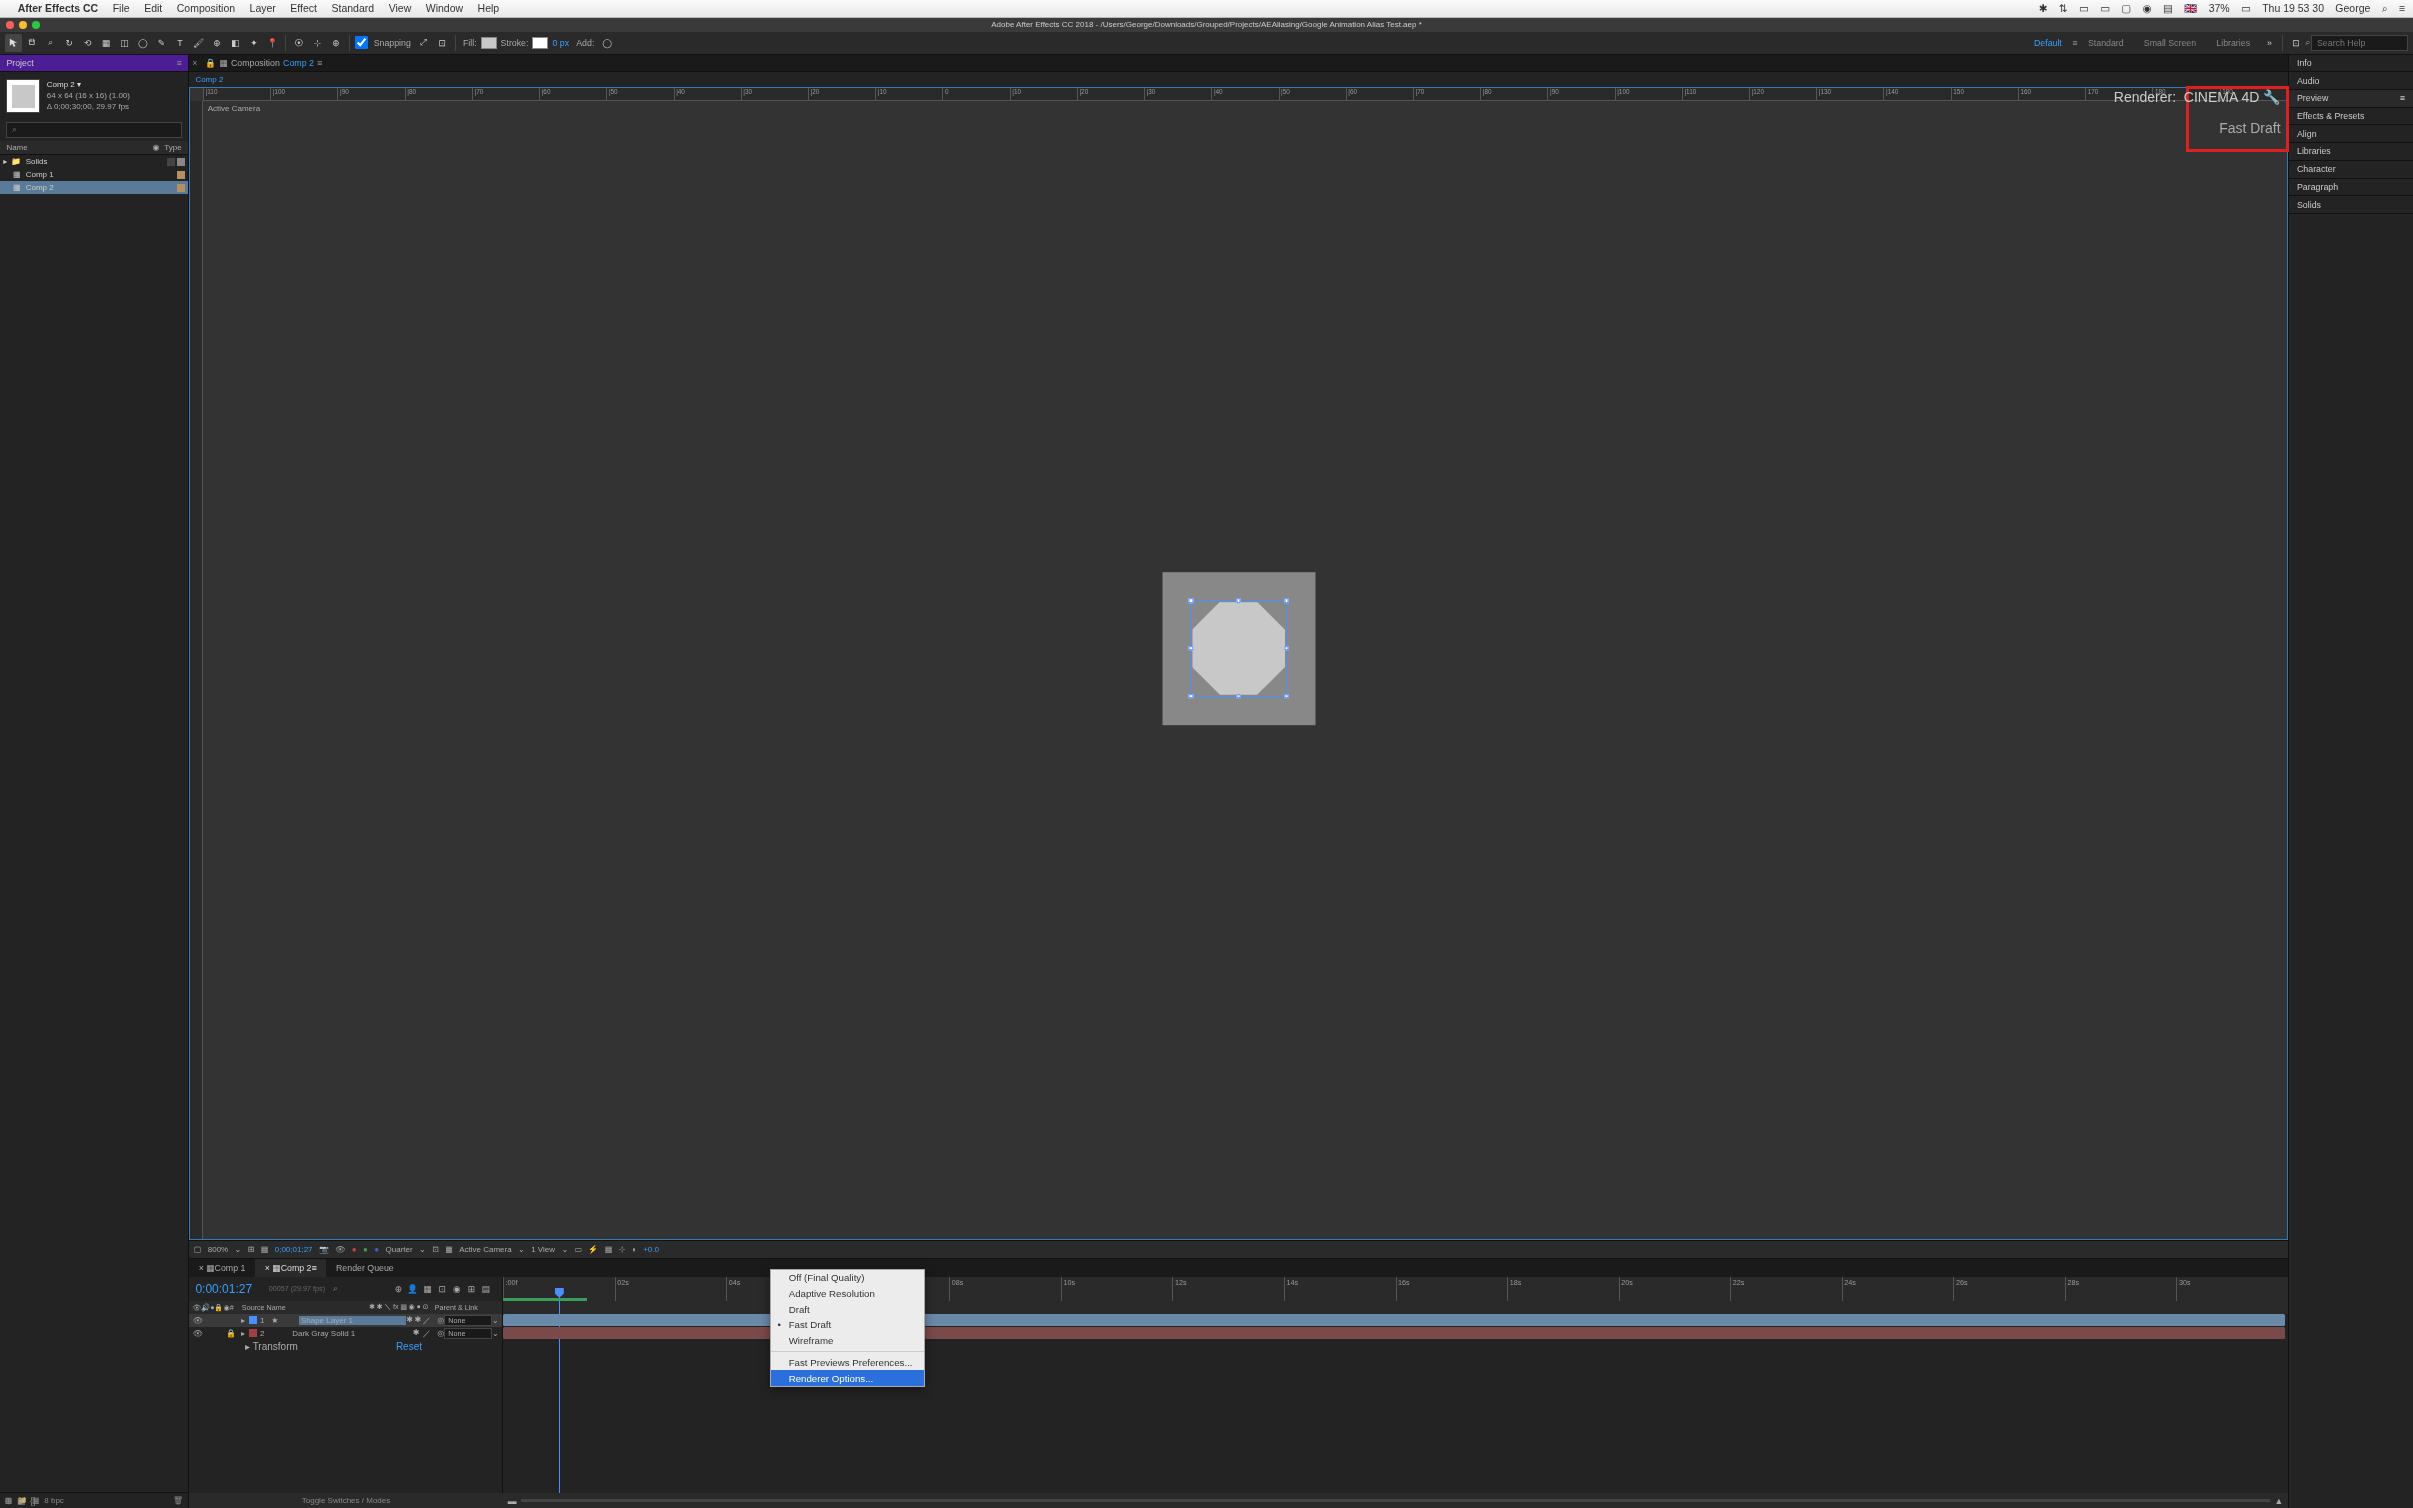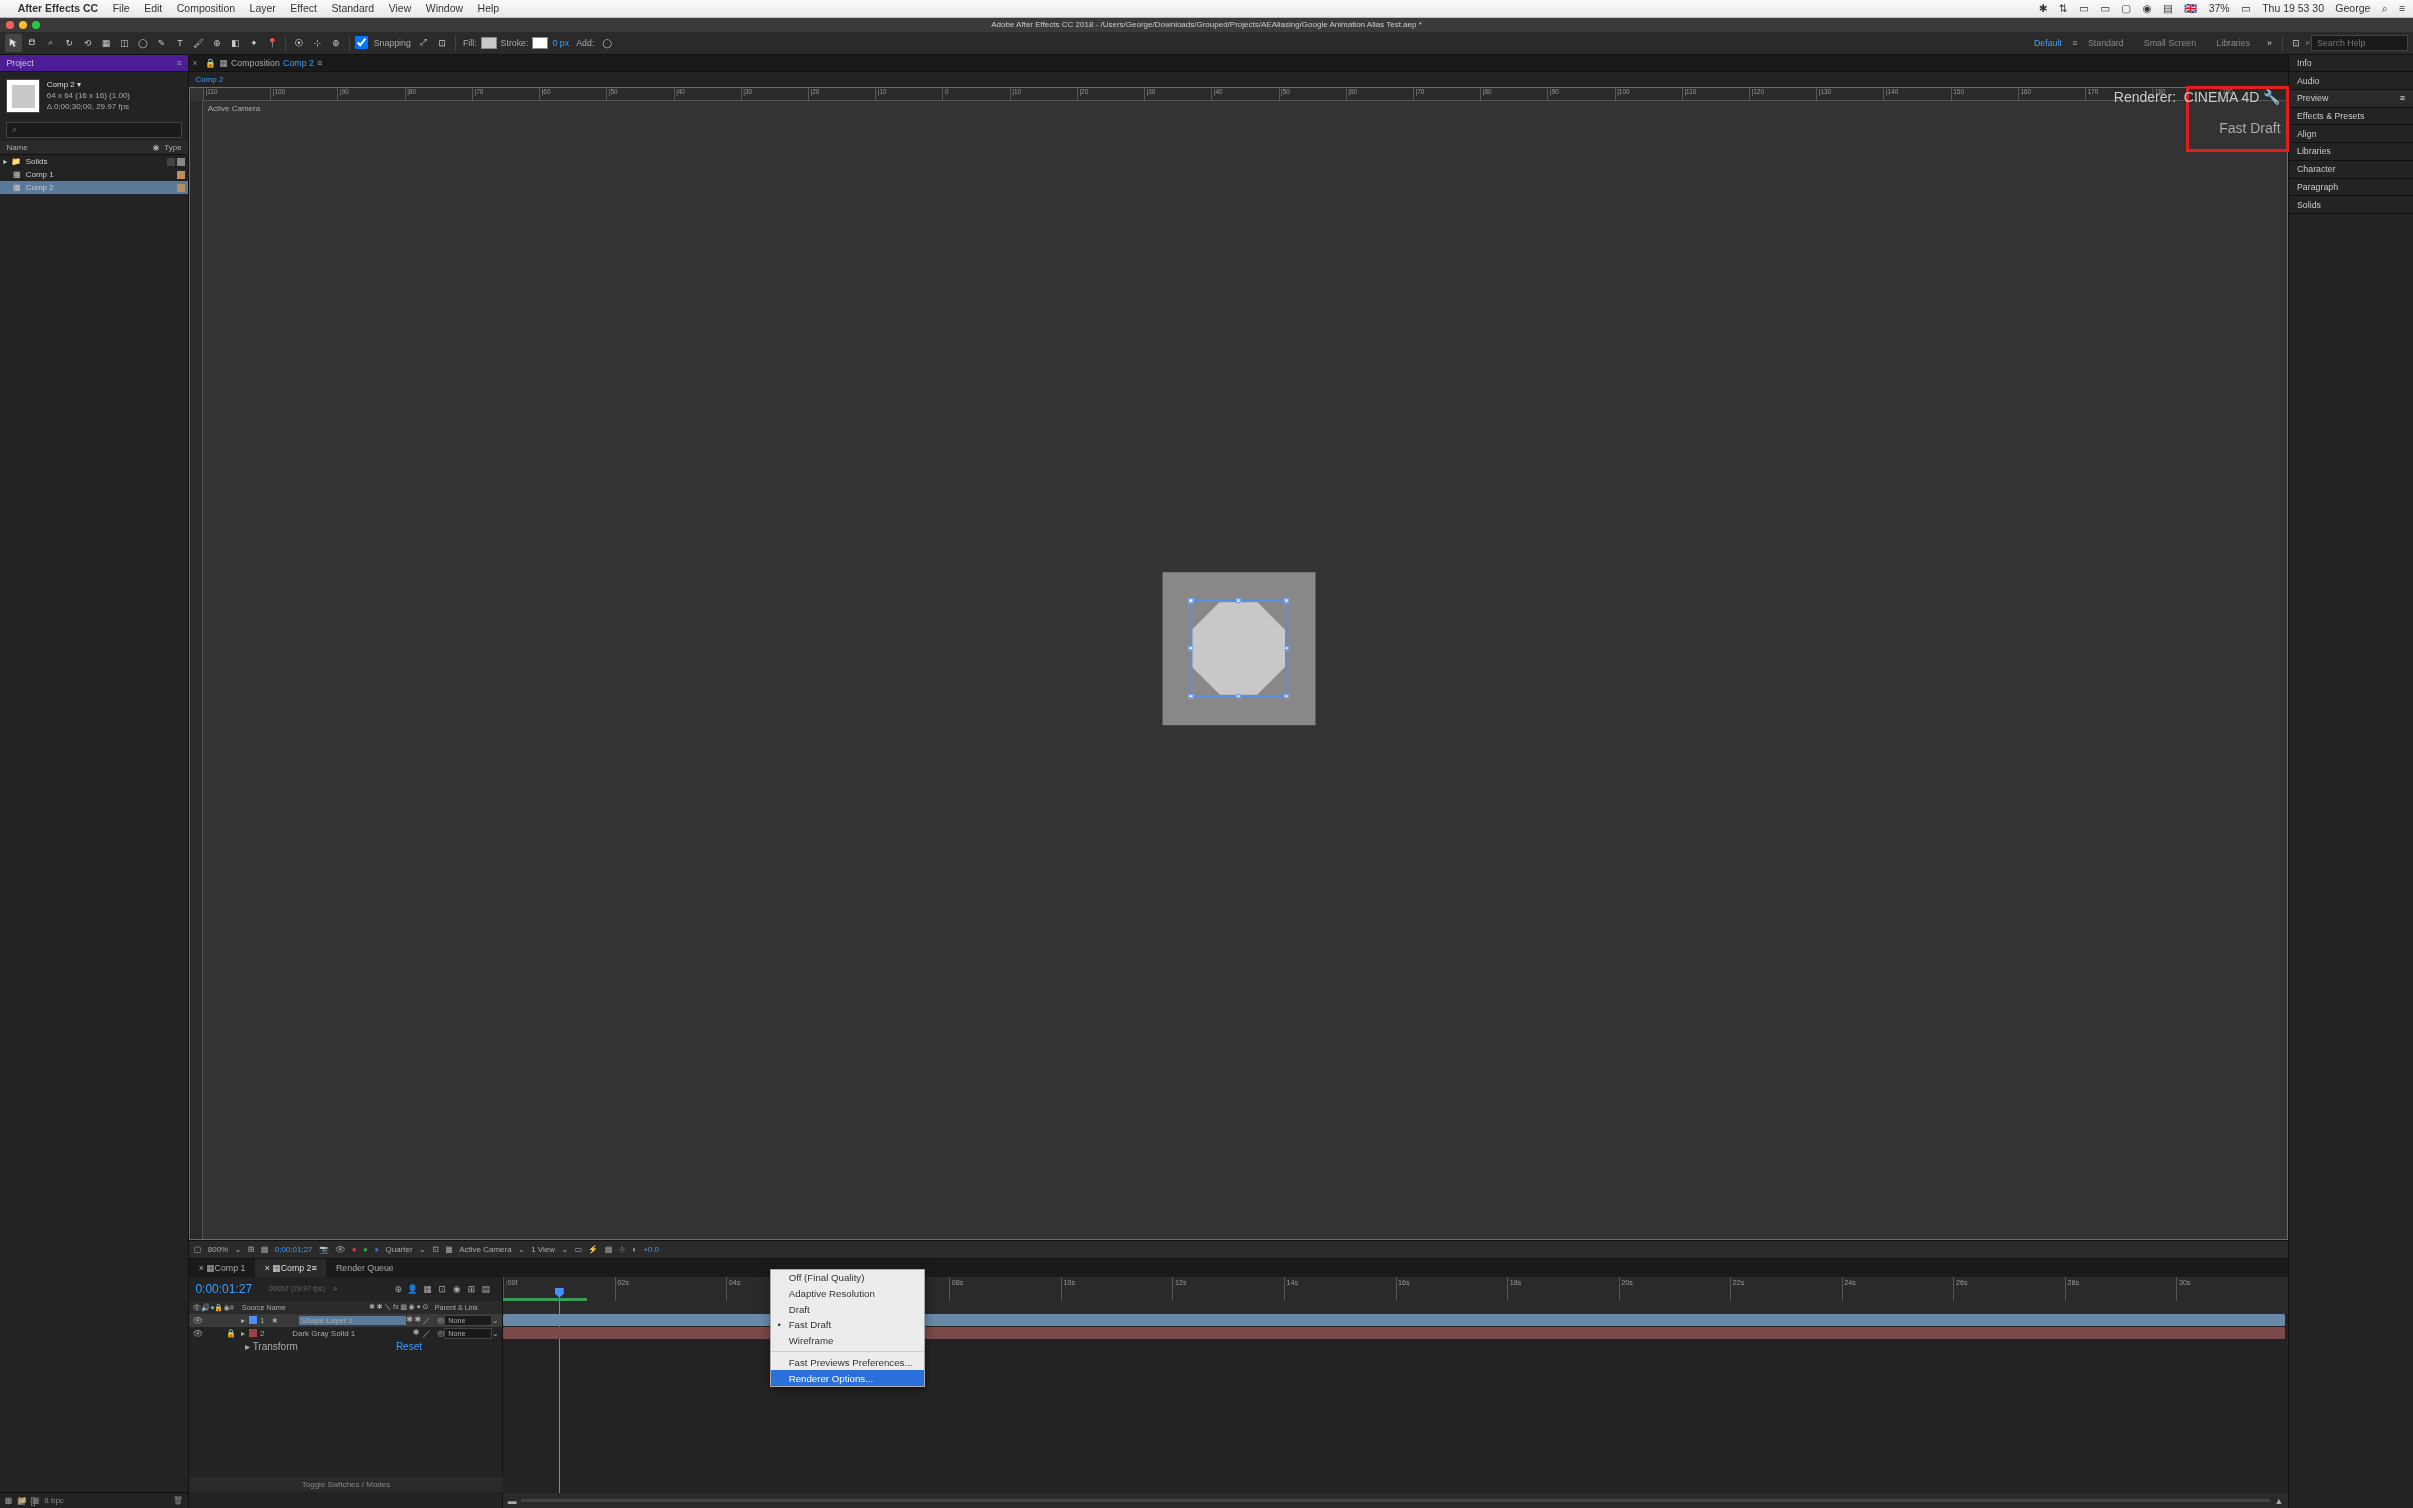--- a/index.html
+++ b/index.html
@@ -468,21 +468,21 @@
               </span>
             <span style="margin-left:6.4px">◎</span>
             <span class="none-dd">None</span>
               <span>⌄</span>
           </div>
           <div class="tl-transform-row">
             <span>▸ <span>Transform</span></span>
             <span class="reset">Reset</span>
           </div>
           <div style="flex:1"></div>
-          <div class="tl-footer" style="position:absolute;bottom:16px;left:0;width:314px">Toggle Switches / Modes</div>
+          <div class="tl-footer" style="position:absolute;bottom:0;left:0;width:314px">Toggle Switches / Modes</div>
 
           <div class="highlight-box" style="position:absolute;top:19.3px;left:213px;width:26px;height:71px;pointer-events:none"></div>
         </div>
         <div class="tl-right">
           <div class="tl-ruler">
             <span>:00f</span>
               <span>02s</span>
               <span>04s</span>
               <span>06s</span>
               <span>08s</span>

